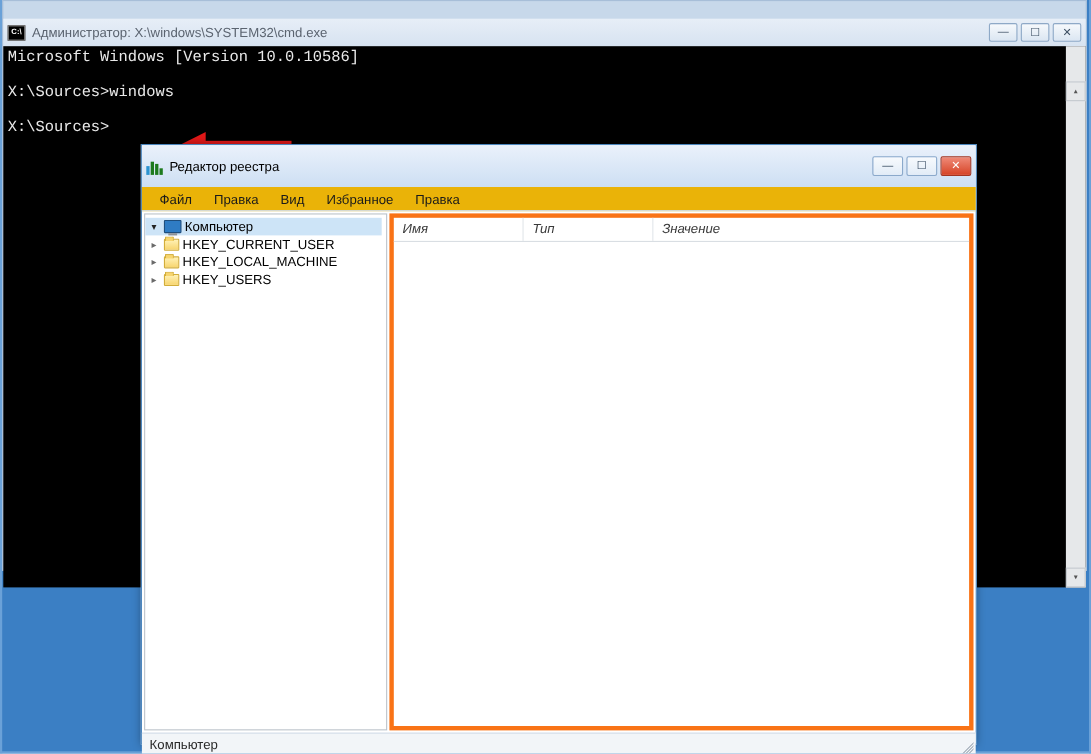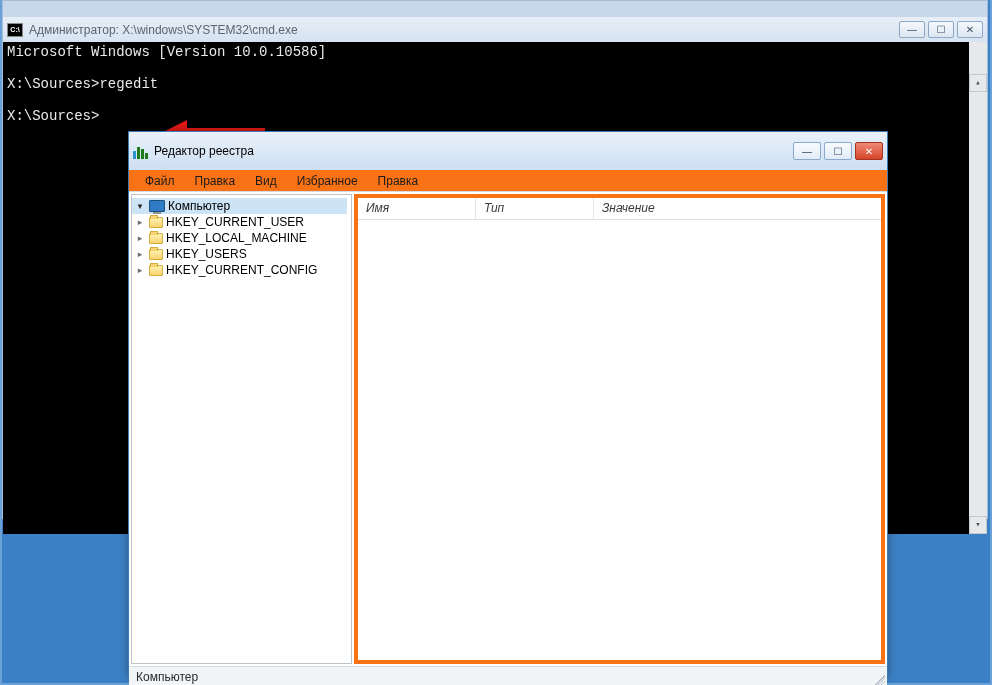--- a/index.html
+++ b/index.html
@@ -126,21 +126,21 @@
   background: linear-gradient(#f7fafd,#e2ecf7);
   border: 1px solid #8ba9cb;
   border-radius: 2px;
   display: flex; align-items: center; justify-content: center;
   font-size: 10px; color: #30445b;
   cursor: pointer;
 }
 .rbtn.close { background: linear-gradient(#ef8a78,#d64427); color:#fff; border-color:#a33420;}
 .regedit-menu {
   height: 22px;
-  background: #f97316;
+  background: #eab308;
   border-bottom: 1px solid #d3dde8;
   display: flex; align-items: center;
   font-size: 12px; color: #1a1a1a;
   padding: 0 6px;
 }
 .menu-item { padding: 2px 10px; cursor: default; }
 .regedit-content {
   display: flex;
   height: 474px;
 }
@@ -238,21 +238,21 @@
     <div class="cmd-icon">C:\</div>
     <span>Администратор: X:\windows\SYSTEM32\cmd.exe</span>
     <div class="cmd-controls">
       <div class="win-btn">—</div>
       <div class="win-btn">☐</div>
       <div class="win-btn">✕</div>
     </div>
   </div>
   <div class="cmd-body"><span>Microsoft Windows [Version 10.0.10586]</span>
 
-<span>X:\Sources&gt;</span><span>regedit</span>
+<span>X:\Sources&gt;</span><span>windows</span>
 
 <span>X:\Sources&gt;</span>
     <div class="arrow">
       <div class="arrow-head"></div>
       <div class="arrow-line"></div>
     </div>
     <div class="cmd-scroll">
       <div class="cmd-scroll-btn">▴</div>
       <div class="cmd-scroll-btn bottom">▾</div>
     </div>
@@ -305,27 +305,20 @@
               <span>HKEY_LOCAL_MACHINE</span>
             </div>
               </li>
             <li>
                 <div class="tree-row">
               <span class="expander closed"></span>
               <span class="folder-icon"></span>
               <span>HKEY_USERS</span>
             </div>
               </li>
-            <li>
-                <div class="tree-row">
-              <span class="expander closed"></span>
-              <span class="folder-icon"></span>
-              <span>HKEY_CURRENT_CONFIG</span>
-            </div>
-              </li>
           </ul>
         </li>
       </ul>
     </div>
     <div class="listview">
       <div class="lv-header">
         <div class="lv-col name">Имя</div>
         <div class="lv-col type">Тип</div>
         <div class="lv-col val">Значение</div>
       </div>

